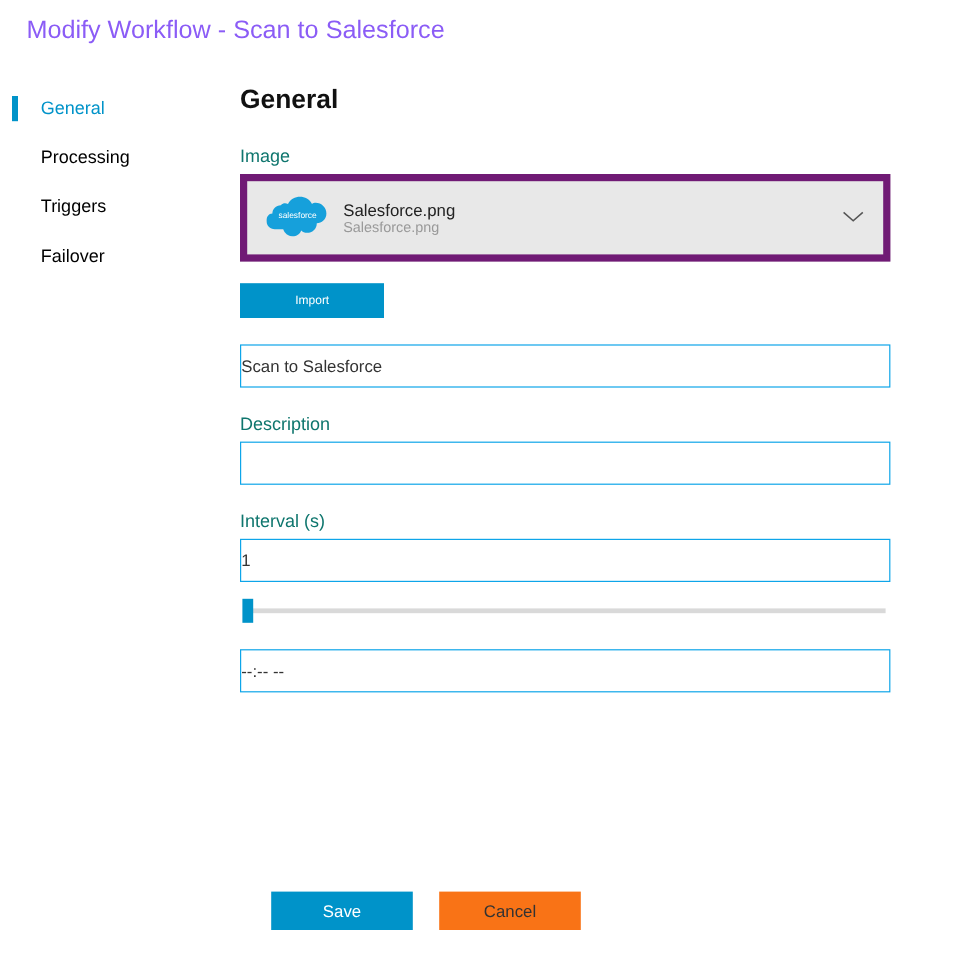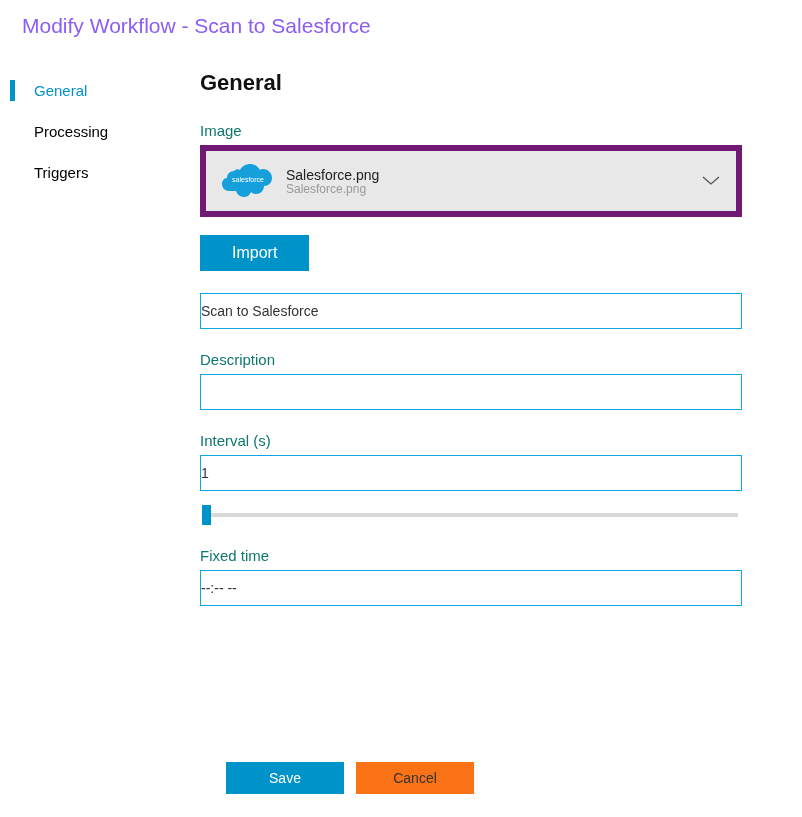--- a/index.html
+++ b/index.html
@@ -72,22 +72,22 @@
     }
     .cloud-icon { margin-right: 12px; flex-shrink: 0; }
     .image-info { flex: 1; }
     .image-primary { font-size: 14px; color: #222; }
     .image-secondary { font-size: 12px; color: #999; margin-top: -1px; }
     .chevron { color: #555; }
     .import-btn {
       background: #0093c9;
       color: #fff;
       border: none;
-      padding: 9px 32px;
-      font-size: 16px;
+      padding: 9px 46px;
+      font-size: 10px;
       cursor: pointer;
       margin-top: 18px;
     }
     .text-input {
       width: 100%;
       border: 1px solid #0ea5e9;
       padding: 9px 0;
       font-size: 14px;
       color: #333;
       font-family: inherit;
@@ -101,24 +101,24 @@
     }
     .slider-thumb {
       position: absolute;
       top: 0; left: 2px;
       width: 9px; height: 20px;
       background: #0093c9;
       cursor: pointer;
     }
     .footer {
       position: absolute;
-      bottom: 23px;
+      bottom: 42px;
       left: 226px;
       display: flex;
-      gap: 12px;
+      gap: 22px;
       align-items: center;
     }
     .btn {
       width: 118px;
       padding: 8px 0;
       font-size: 14px;
       border: none;
       cursor: pointer;
       text-align: center;
       font-family: inherit;
@@ -135,20 +135,23 @@
 
   <nav class="sidebar">
     <div class="sidebar-item active">
       <span>General</span>
     </div>
     <div class="sidebar-item">
       <span>Processing</span>
     </div>
     <div class="sidebar-item">
       <span>Triggers</span>
+    </div>
+    <div class="sidebar-item">
+      <span>Failover</span>
     </div>
   </nav>
 
   <main class="main">
     <h2 class="section-heading">General</h2>
 
     <div class="field-group">
       <span class="field-label">Image</span>
 
       <div class="image-picker">
@@ -184,21 +187,20 @@
     <div class="field-group">
       <span class="field-label">Interval (s)</span>
       <input type="text" class="text-input" value="1" style="">
       <div class="slider-wrap">
         <div class="slider-track"></div>
         <div class="slider-thumb"></div>
       </div>
     </div>
 
     <div class="field-group">
-      <span class="field-label">Fixed time</span>
       <input type="text" class="text-input" value="--:-- --" style="">
     </div>
 
   </main>
 </div>
 
 <div class="footer">
   <button class="btn btn-primary">Save</button>
   <button class="btn btn-secondary">Cancel</button>
 </div>

